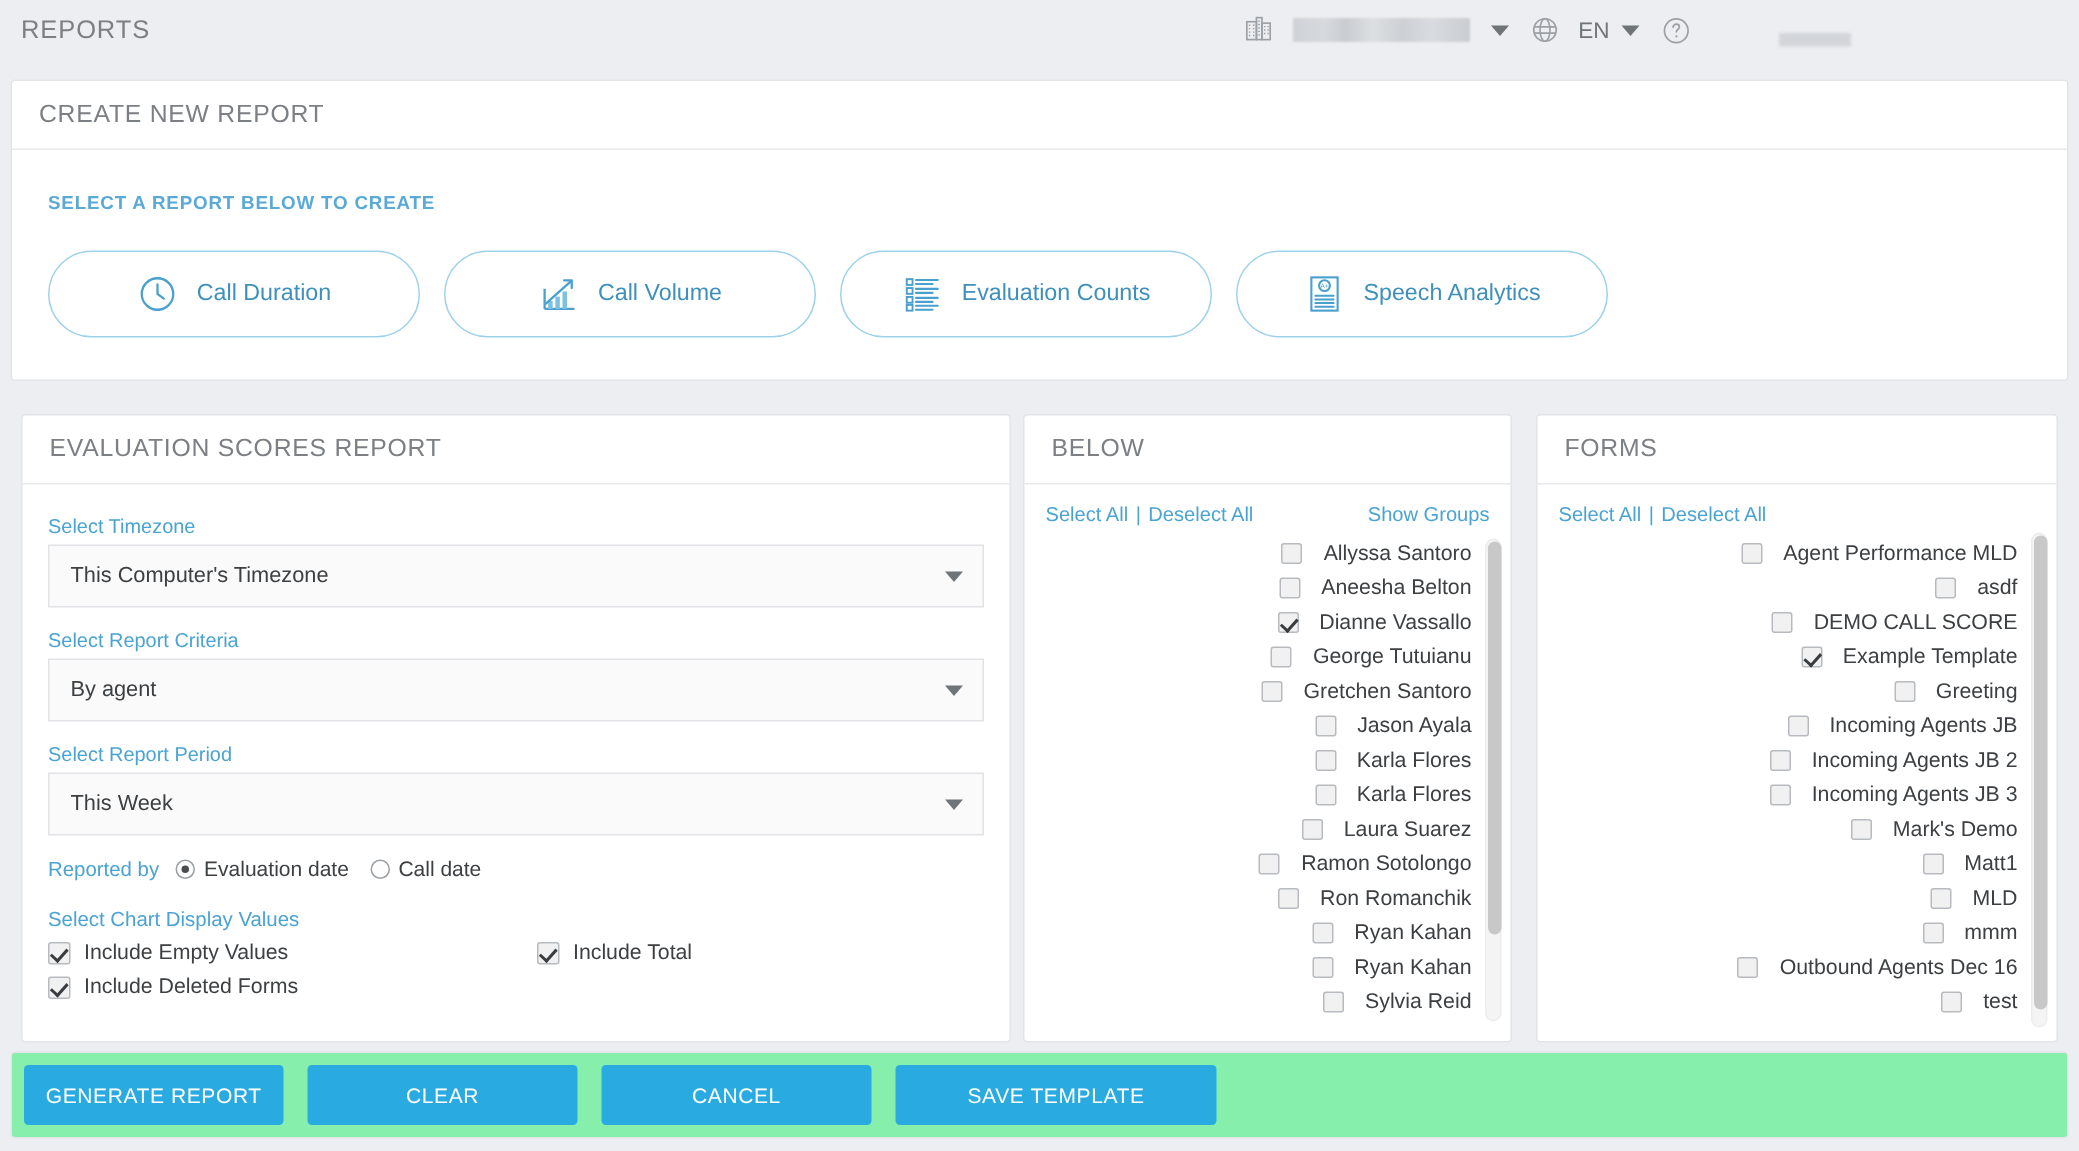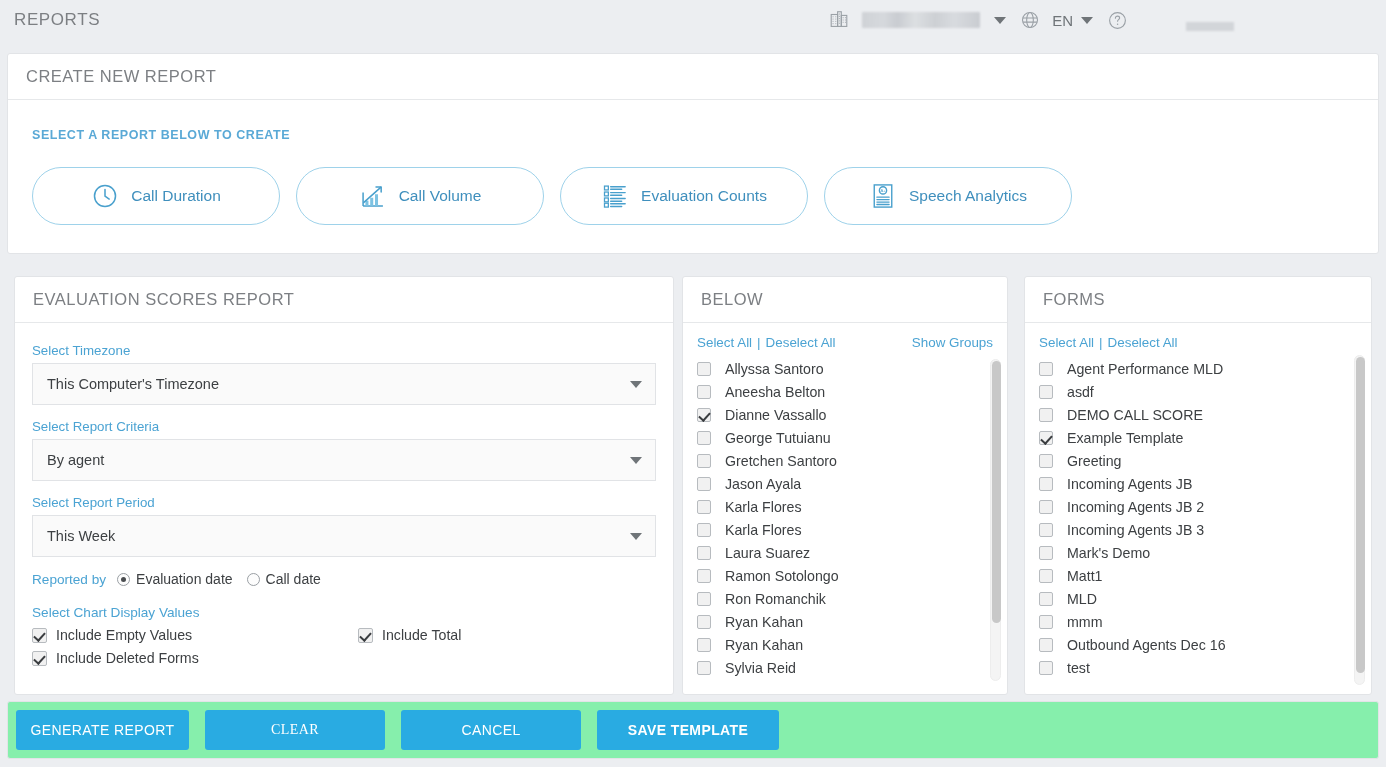--- a/index.html
+++ b/index.html
@@ -138,21 +138,21 @@
   }
   .sel-links a { color: #4ba3d3; text-decoration: none; cursor: pointer; }
   .sel-links .pipe { color: #4ba3d3; margin: 0 5px; }
   .sel-links .grow { margin-left: auto; }
 
   .listbox {
     position: absolute; left: 0; right: 0;
     top: 80px; bottom: 8px; overflow: hidden;
   }
   .list-inner { padding-left: 14px; padding-right: 26px; }
-  .lrow { display: flex; align-items: center; height: 23px; }
+  .lrow { display: flex; align-items: center; height: 23px; justify-content: flex-end; }
   .lrow .cb { margin-right: 14px; width: 14px; height: 14px; }
   .lrow .nm { font-size: 14.2px; color: #3d4043; white-space: nowrap; }
 
   .sbar {
     position: absolute; width: 11px; border-radius: 6px;
     background: #f4f4f4; border: 1px solid #ededed;
   }
   .sthumb {
     position: absolute; left: 1px; width: 9px;
     background: #c8c8c8; border-radius: 6px;
@@ -164,23 +164,23 @@
     background: #86efac; border: 1px solid #e2e4e7; border-radius: 3px;
     display: flex; align-items: center; padding-left: 8px; gap: 16px;
   }
   .abtn {
     height: 40px; background: #29abe2; color: #fff;
     border: none; border-radius: 3px;
     font-size: 14px; letter-spacing: .4px; font-family: inherit;
     cursor: pointer; display: flex; align-items: center; justify-content: center;
   }
   #b-generate { width: 173px; }
-  #b-clear    { width: 180px; font-family: Liberation Serif, serif; }
+  #b-clear    { width: 180px; }
   #b-cancel   { width: 180px; }
-  #b-save     { width: 182px; font-weight: bold; }
+  #b-save     { width: 214px; }
 </style>
 </head>
 <body>
 
 <div id="topbar">
   <span class="page-title">REPORTS</span>
 
   <div class="right">
     <span class="hdr-icon">
       <svg width="22" height="22" viewBox="0 0 24 24" fill="none" stroke="#9aa0a6" stroke-width="1.2">

